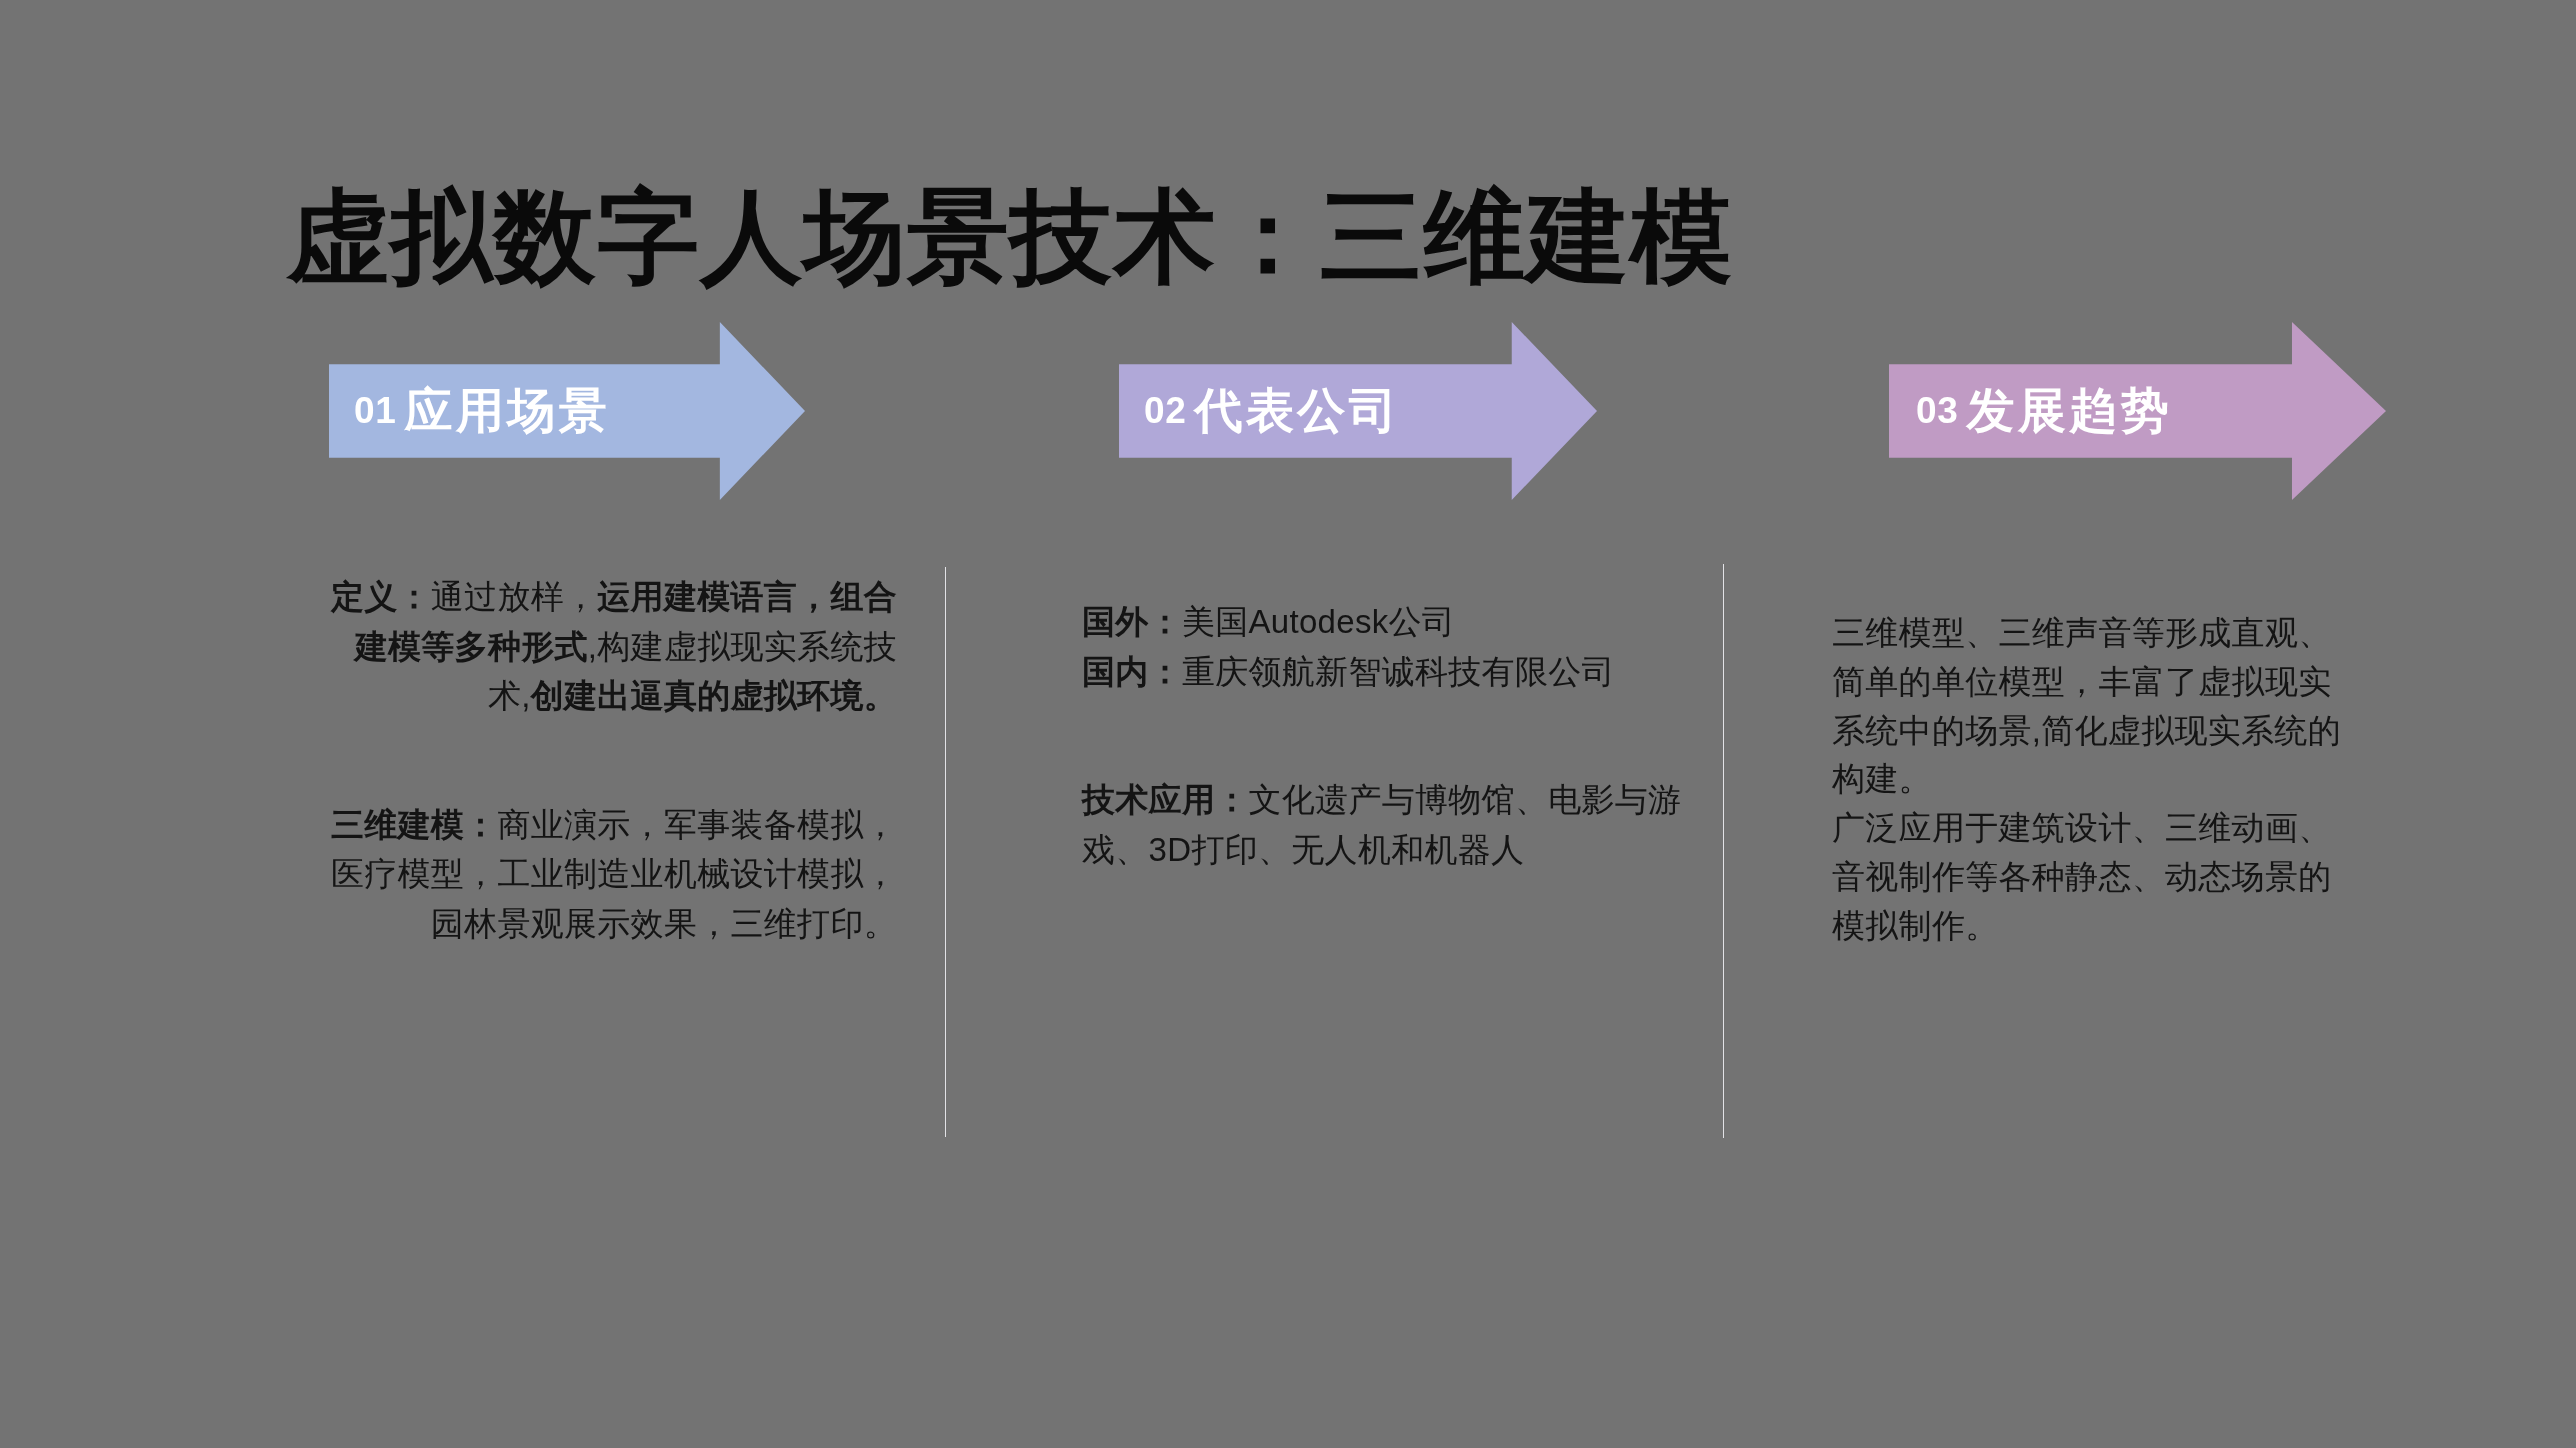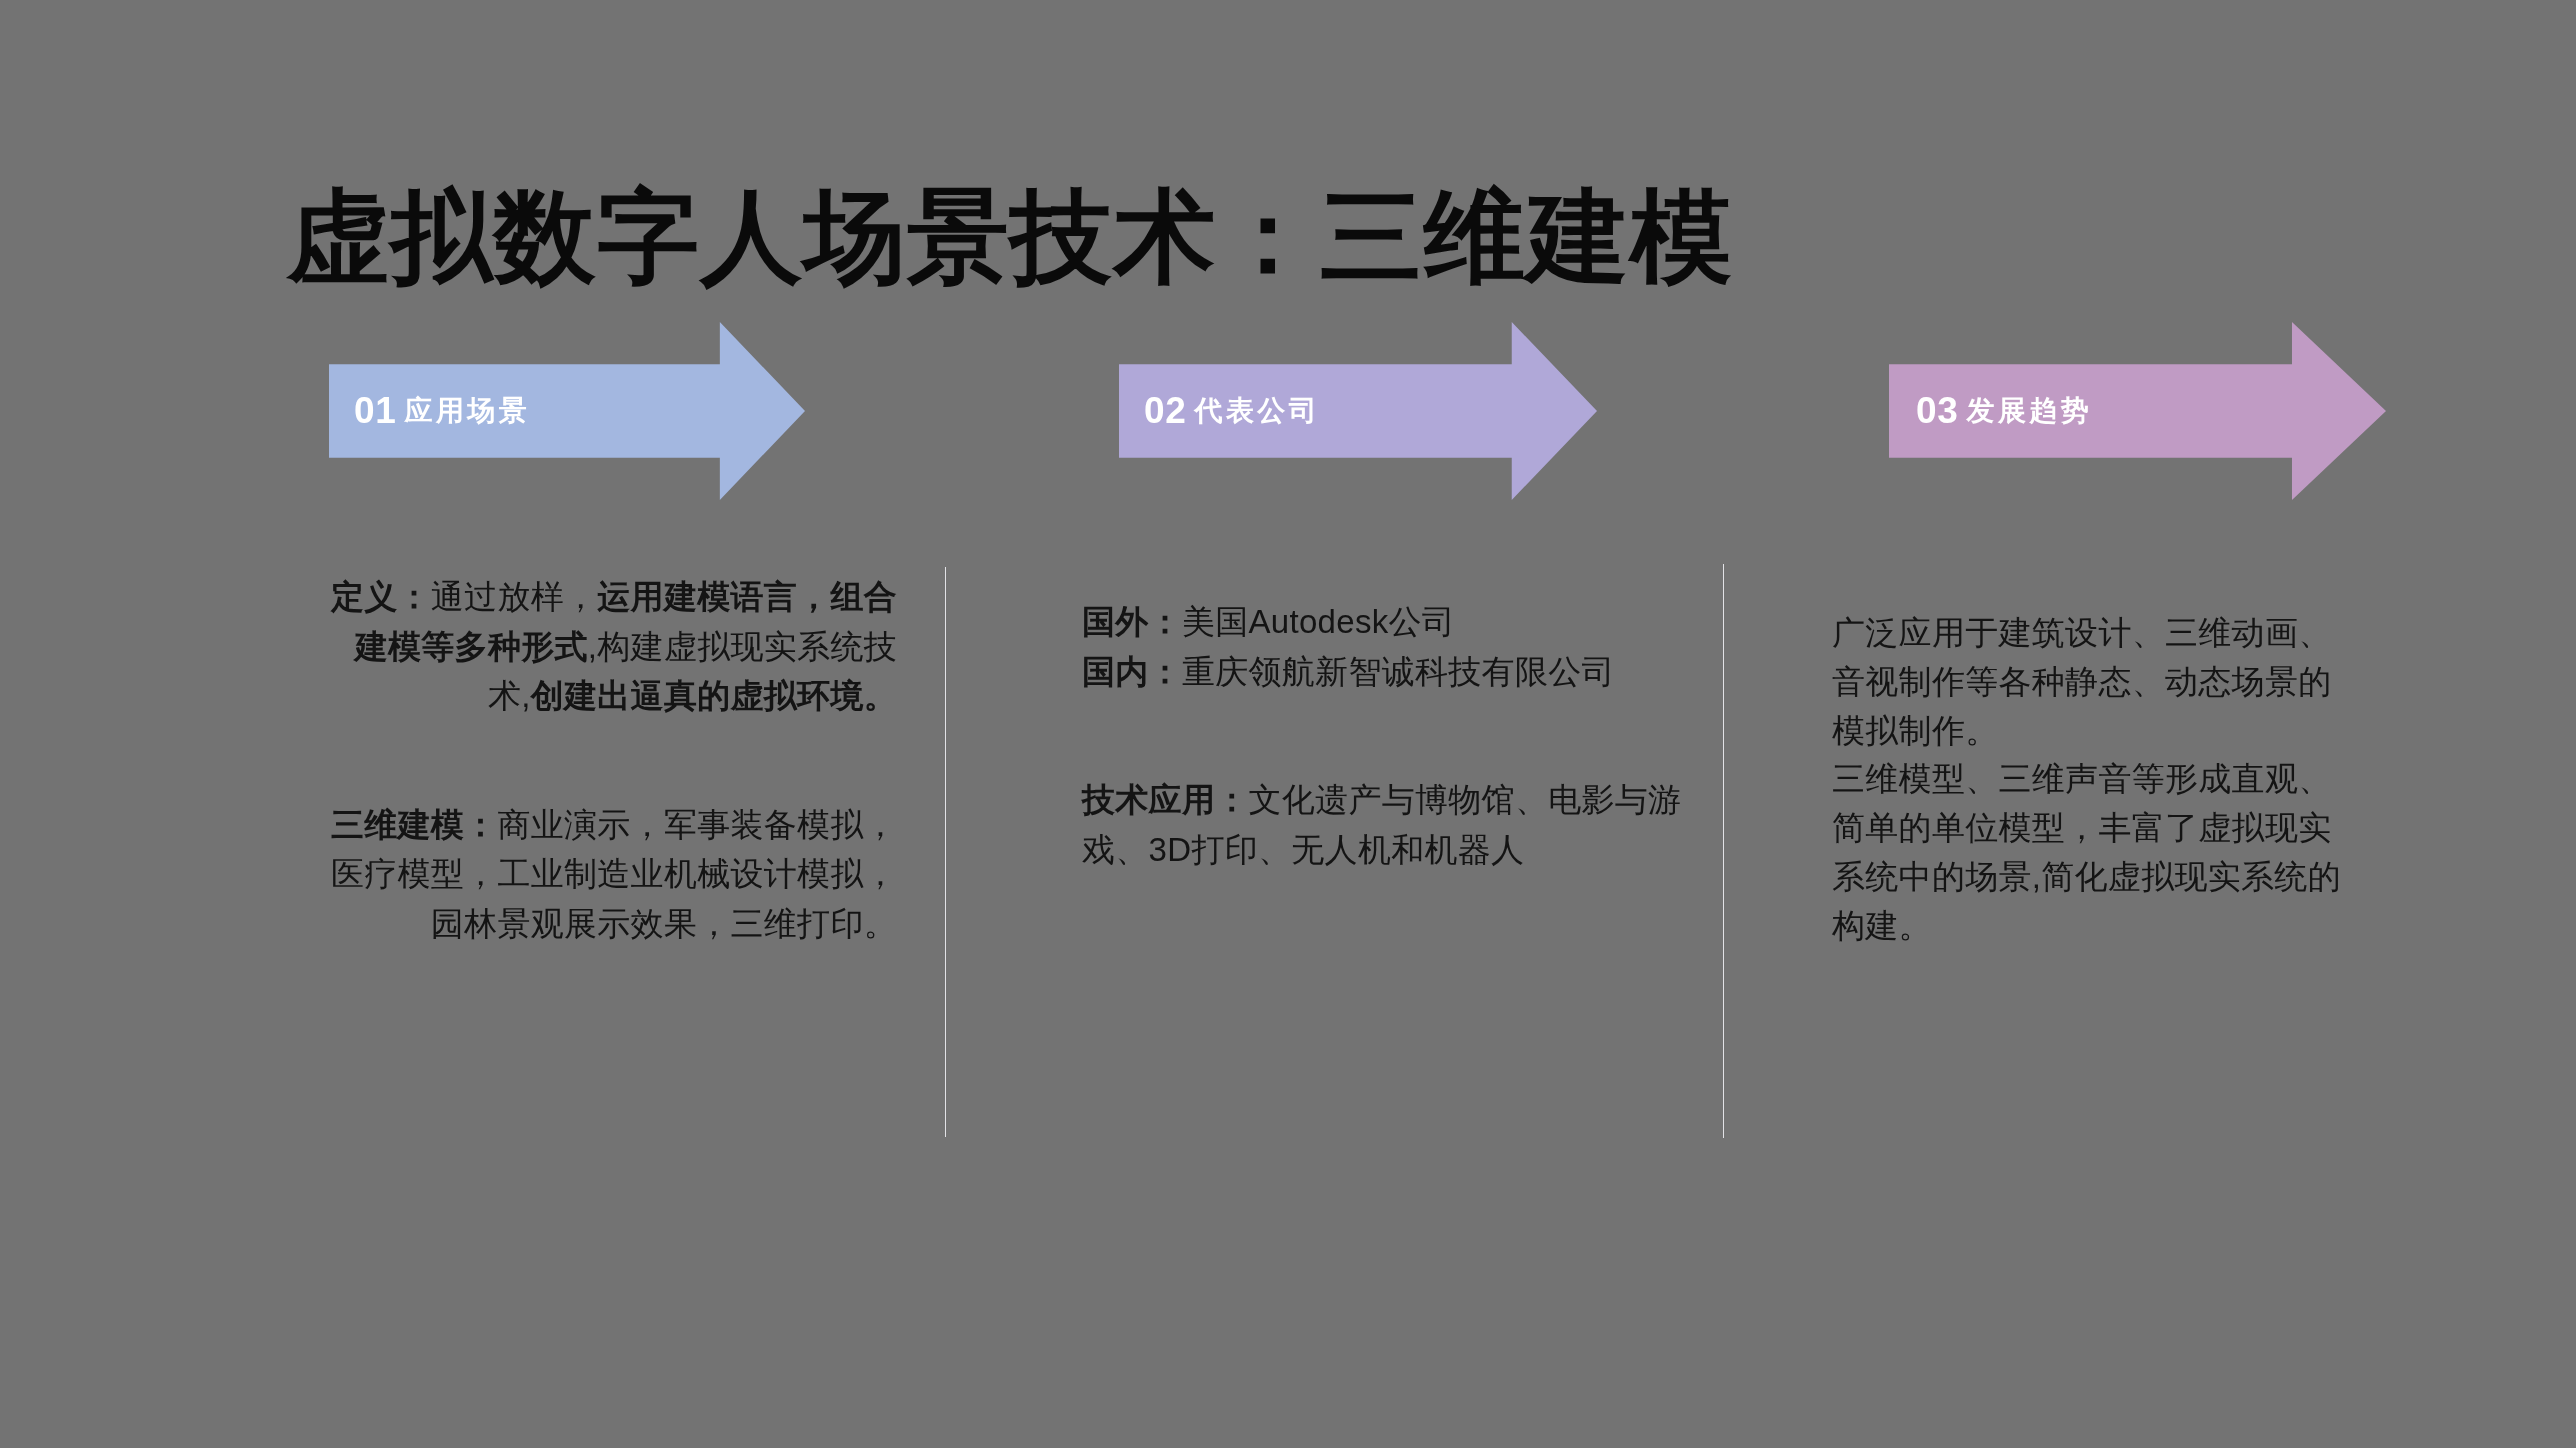--- a/index.html
+++ b/index.html
@@ -58,21 +58,21 @@
     color: #ffffff;
     white-space: nowrap;
     pointer-events: none;
   }
   .arrow-num {
     font-size: 37px;
     font-weight: 700;
     letter-spacing: 0.7px;
   }
   .arrow-text {
-    font-size: 28px;
+    font-size: 48px;
     font-weight: 700;
     letter-spacing: 3.4px;
   }
 
   .arrow-1 { left: 329px;  top: 322px; width: 476px; }
   .arrow-2 { left: 1119px; top: 322px; width: 478px; }
   .arrow-3 { left: 1889px; top: 322px; width: 497px; }
 
   
   .divider {
@@ -148,18 +148,18 @@
   </div>
 
   <div class="col col-2">
     <p><b>国外：</b><span>美国Autodesk公司</span></p>
     <p><b>国内：</b><span>重庆领航新智诚科技有限公司</span></p>
     <div class="para-gap"></div>
     <p><b>技术应用：</b><span>文化遗产与博物馆、电影与游戏、3D打印、无人机和机器人</span></p>
   </div>
 
   <div class="col col-3">
+    <p>三维模型、三维声音等形成直观、简单的单位模型，丰富了虚拟现实系统中的场景,简化虚拟现实系统的构建。</p>
     <p>广泛应用于建筑设计、三维动画、音视制作等各种静态、动态场景的模拟制作。</p>
-    <p>三维模型、三维声音等形成直观、简单的单位模型，丰富了虚拟现实系统中的场景,简化虚拟现实系统的构建。</p>
   </div>
 
 </div>
 
 
 </body></html>

